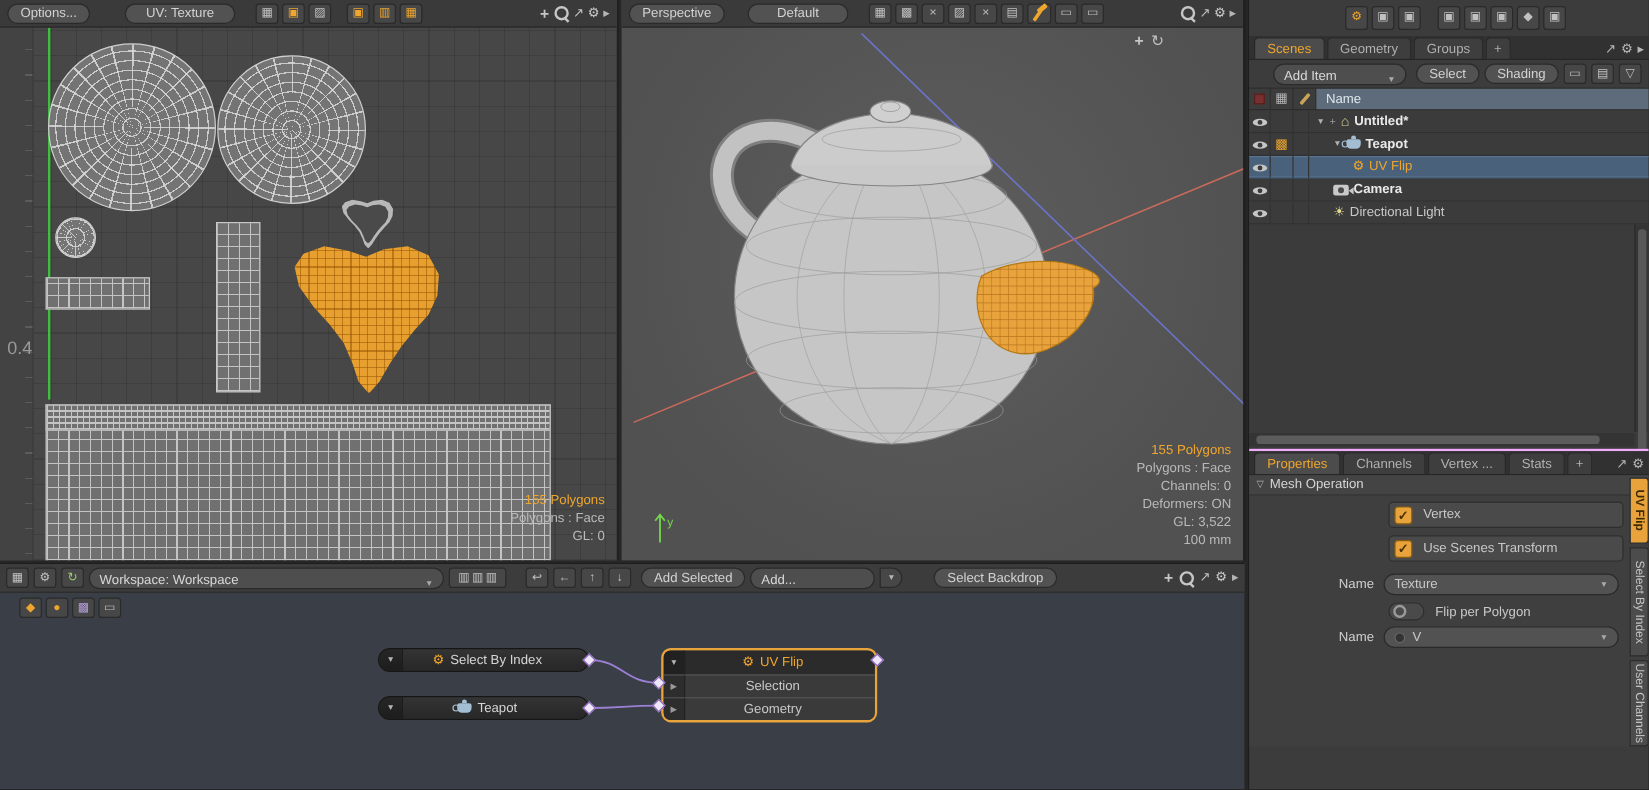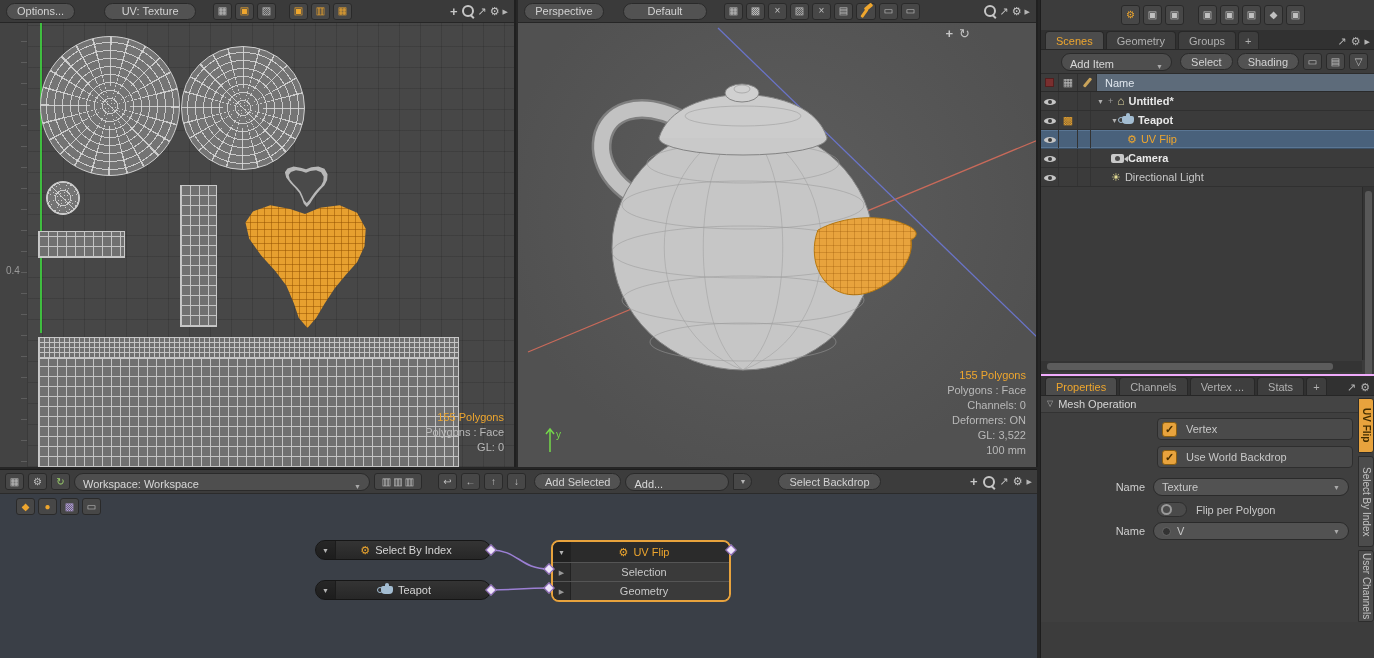--- a/index.html
+++ b/index.html
@@ -142,21 +142,21 @@
 </head>
 <body>
 
 <div id="app">
 
   <div id="uv-vp" class="abs">
     <div id="uv-canvas">
       <div class="uv-ruler">
           <div class="ticks"></div>
         </div>
-      <span class="abs" style="left:6px;top:265px;color:#9a9a9a;font-size:10px">0.4</span>
+      <span class="abs" style="left:6px;top:282px;color:#9a9a9a;font-size:15px">0.4</span>
       <div class="uv-green"></div>
 
       <div class="uv-disk" style="left:40px;top:36px;width:140px;height:140px"></div>
       <div class="uv-disk" style="left:181px;top:46px;width:124px;height:124px"></div>
       <div class="uv-disk" style="left:46px;top:181px;width:34px;height:34px"></div>
 
       <div class="uv-grid" style="left:180px;top:185px;width:37px;height:142px"></div>
       <div class="uv-grid" style="left:38px;top:231px;width:87px;height:27px"></div>
 
       <div id="uv-tooth-sm" class="tooth-clip">
@@ -491,21 +491,21 @@
 
       <div class="prow" style="left:116px;top:42px">
         <div class="chkpill">
           <span class="chk">✓</span>
           <span>Vertex</span>
         </div>
       </div>
       <div class="prow" style="left:116px;top:70px">
         <div class="chkpill">
           <span class="chk">✓</span>
-          <span>Use World Backdrop</span>
+          <span>Use Scenes Transform</span>
         </div>
       </div>
 
       <div class="prow" style="left:0;top:102px">
         <span class="flabel">Name</span>
         <div class="fdrop">
           <span>Texture</span>
           <span class="car g" style="margin-left:auto;font-size:7px;color:#aaa">▼</span>
         </div>
       </div>

